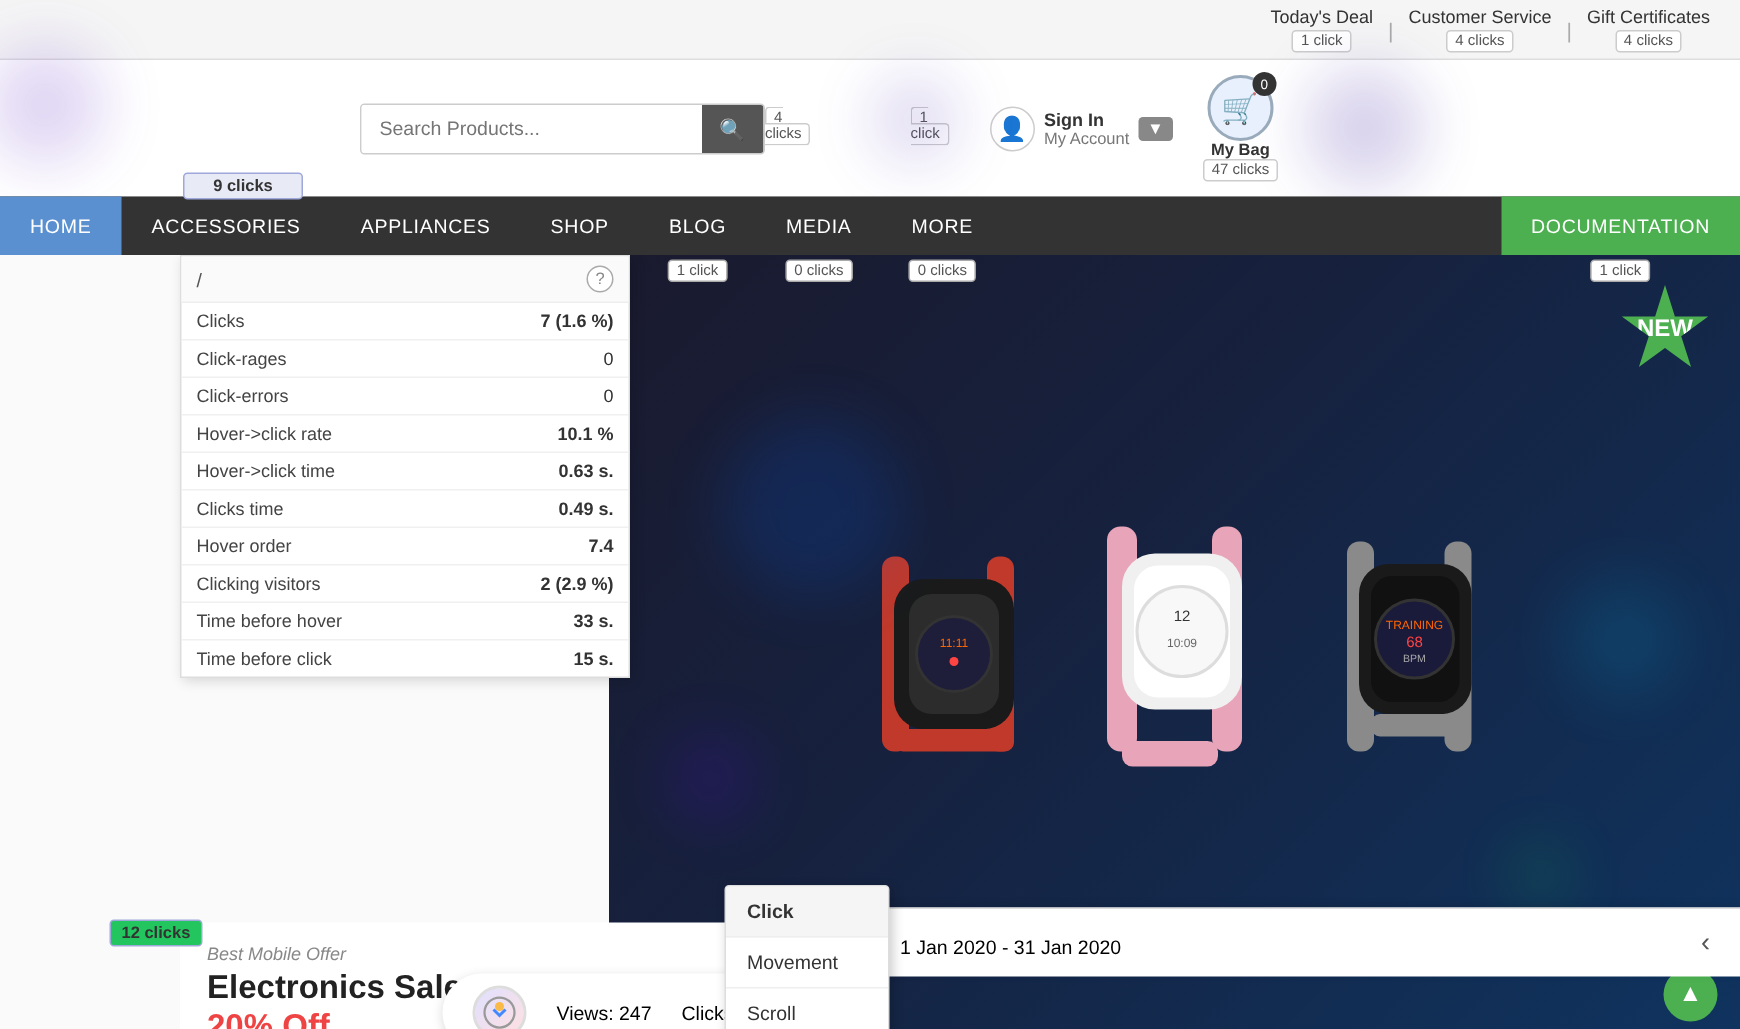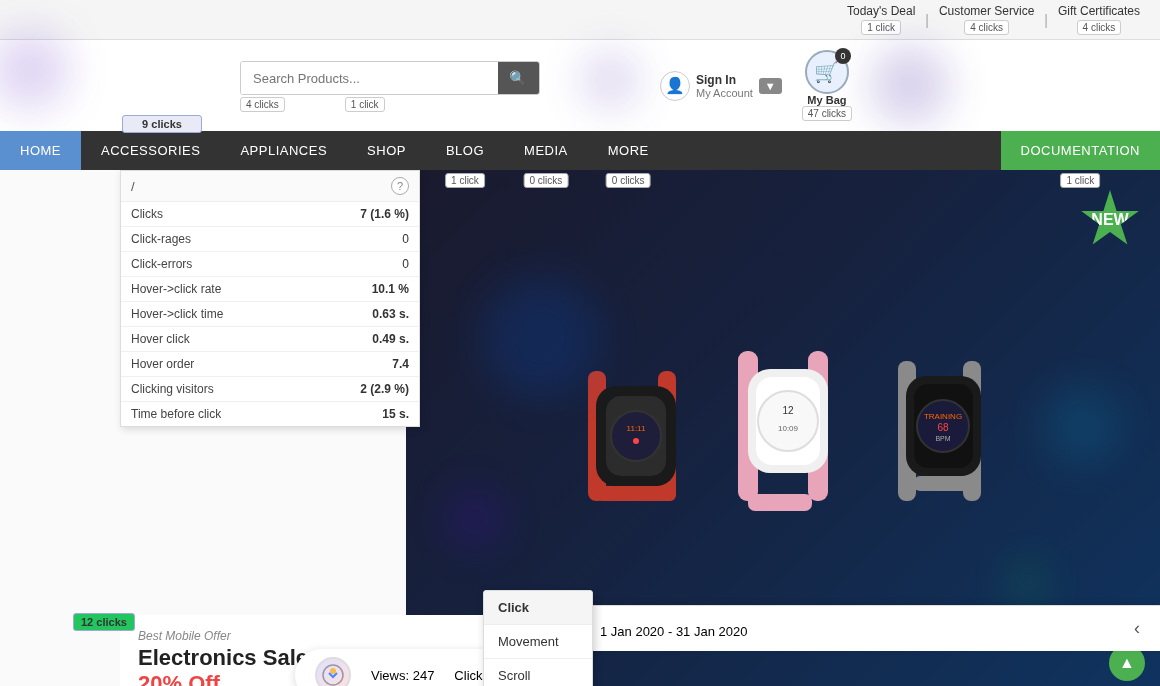--- a/index.html
+++ b/index.html
@@ -59,21 +59,21 @@
     }
     .logo-area {
       width: 200px;
       min-width: 120px;
     }
 
     .search-area {
       flex: 1;
       max-width: 400px;
       display: flex;
-      flex-direction: column;
+      flex-direction: row;
       align-items: flex-start;
     }
     .search-box {
       display: flex;
       border: 1px solid #ccc;
       border-radius: 3px;
       overflow: hidden;
       width: 300px;
     }
     .search-input {
@@ -633,30 +633,34 @@
     </div>
     <div class="popup-row">
       <span class="popup-label">Hover-&gt;click rate</span>
       <span class="popup-value bold">10.1 %</span>
     </div>
     <div class="popup-row">
       <span class="popup-label">Hover-&gt;click time</span>
       <span class="popup-value bold">0.63 s.</span>
     </div>
     <div class="popup-row">
-      <span class="popup-label">Hover click</span>
+      <span class="popup-label">Clicks time</span>
       <span class="popup-value bold">0.49 s.</span>
     </div>
     <div class="popup-row">
       <span class="popup-label">Hover order</span>
       <span class="popup-value bold">7.4</span>
     </div>
     <div class="popup-row">
       <span class="popup-label">Clicking visitors</span>
       <span class="popup-value bold">2 (2.9 %)</span>
+    </div>
+    <div class="popup-row">
+      <span class="popup-label">Time before hover</span>
+      <span class="popup-value bold">33 s.</span>
     </div>
     <div class="popup-row">
       <span class="popup-label">Time before click</span>
       <span class="popup-value bold">15 s.</span>
     </div>
   </div>
 
   <div class="context-menu">
     <div class="context-menu-item active">Click</div>
     <div class="context-menu-item">Movement</div>

